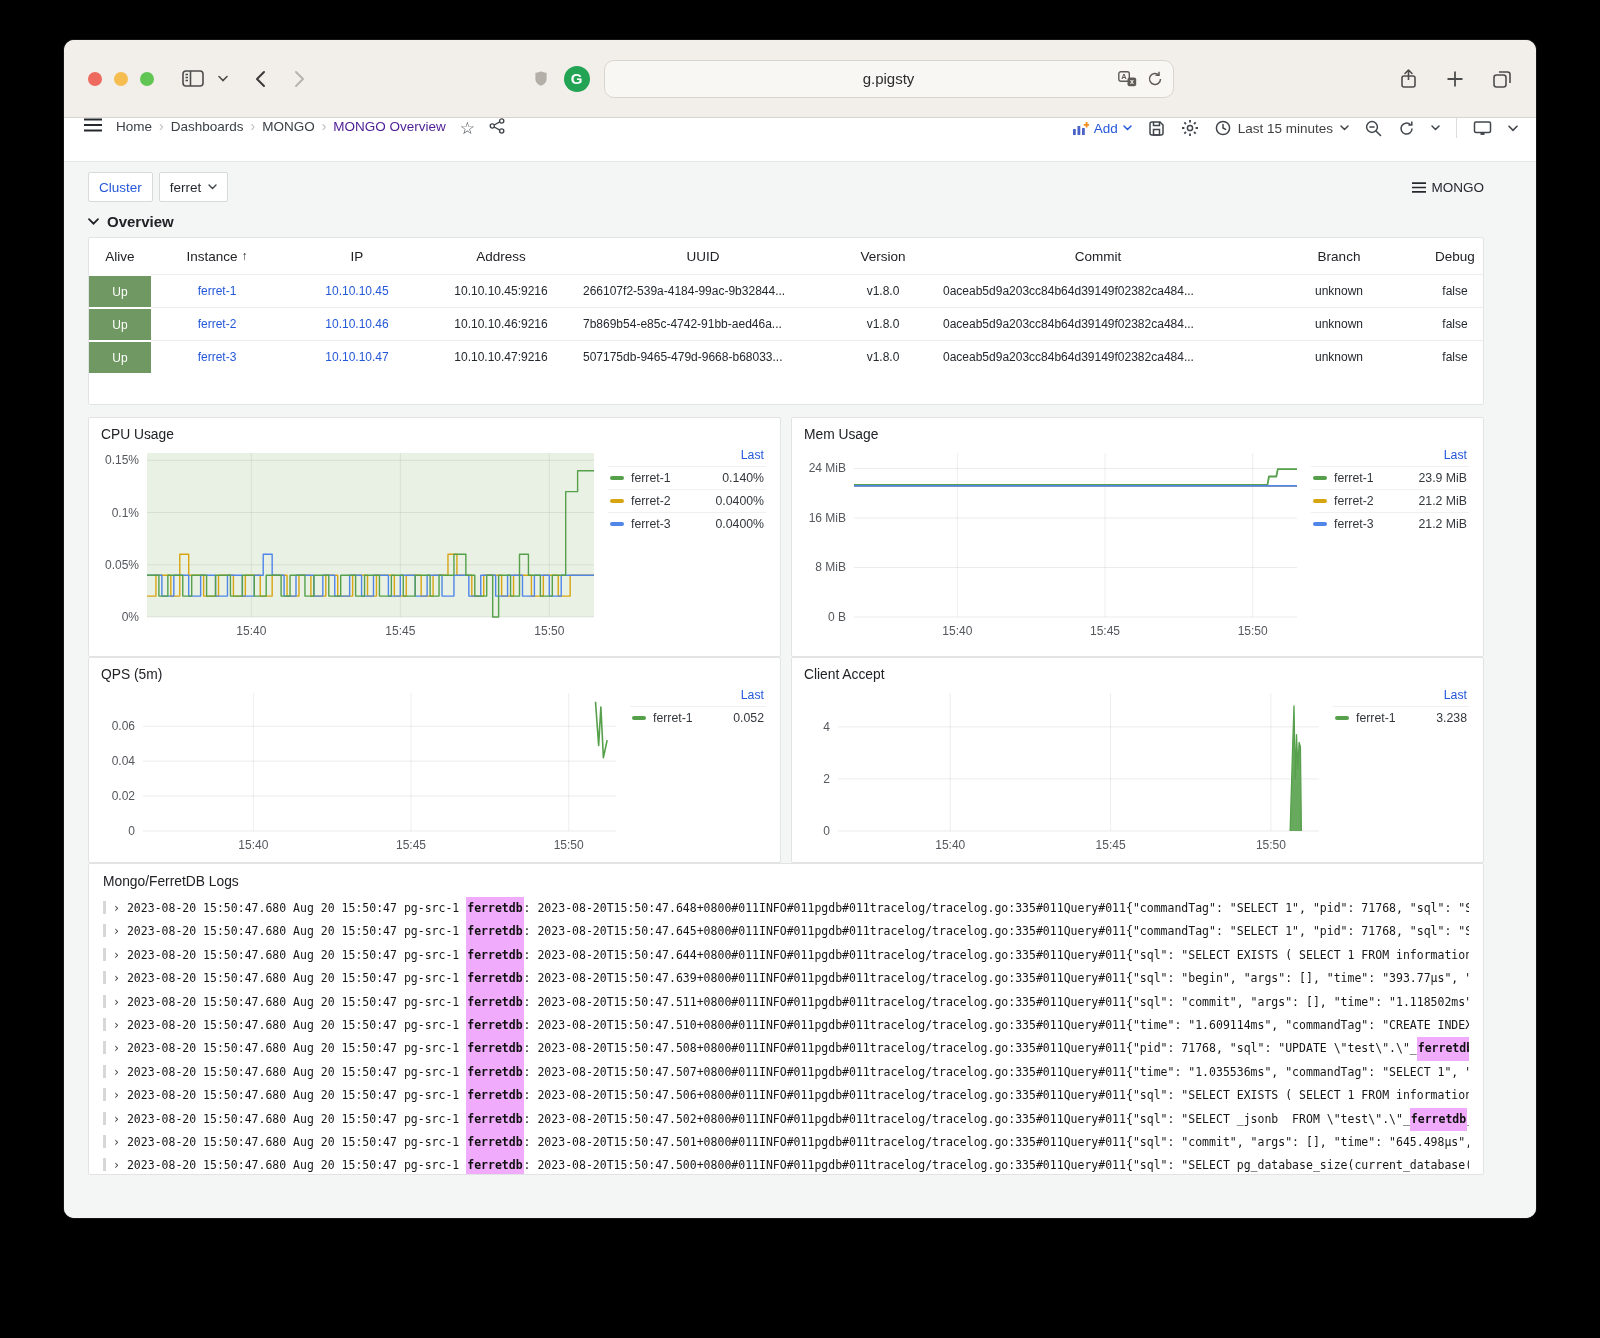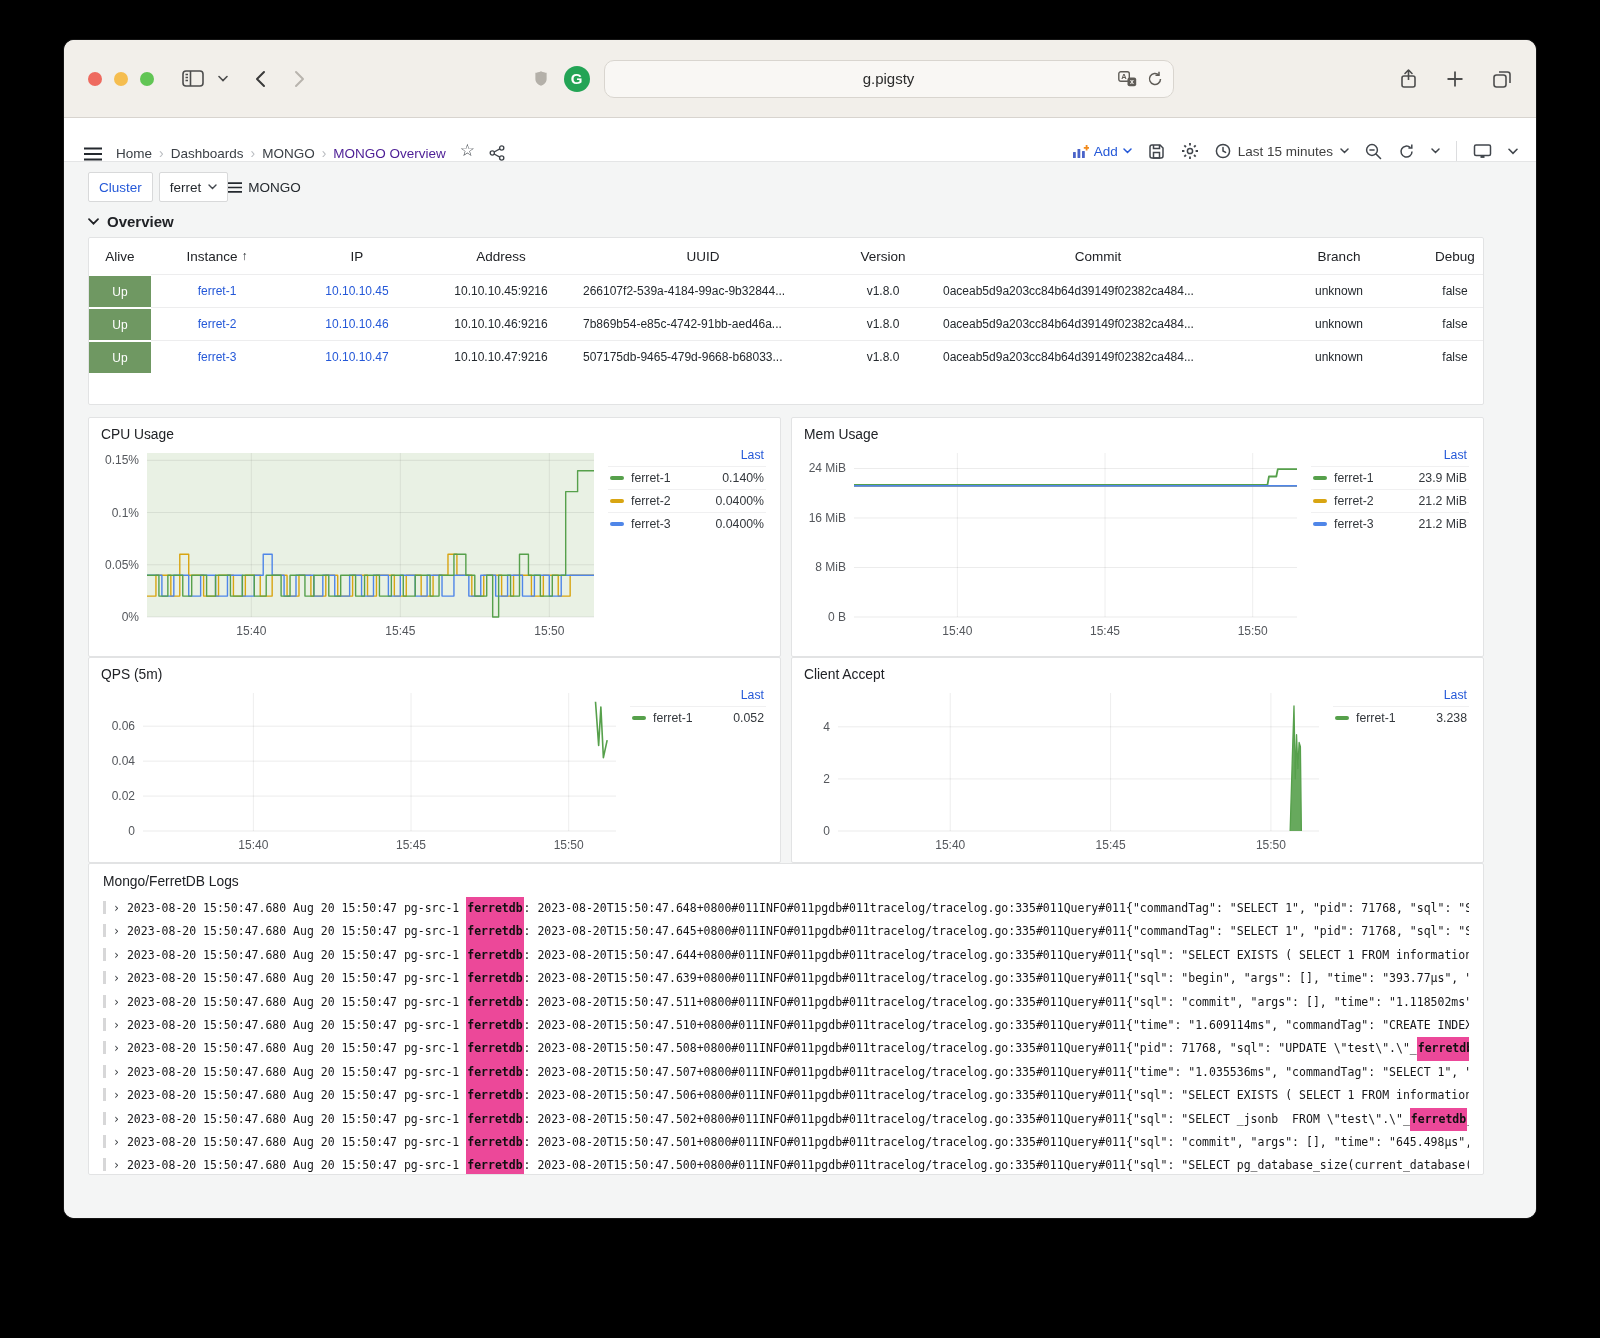--- a/index.html
+++ b/index.html
@@ -12,34 +12,34 @@
   .light{width:14px;height:14px;border-radius:50%;}
   .l-red{background:#ee6a5f;}.l-yellow{background:#f5bd4f;}.l-green{background:#61c554;}
   .tbtn{display:flex;align-items:center;justify-content:center;color:#4d4d4d;background:none;border:none;padding:0;}
   .tb-dim{color:#b8b4ae;}
   .urlbar{width:570px;height:38px;background:#f9f7f4;border:1px solid #d9d5cf;border-radius:10px;display:flex;align-items:center;justify-content:center;position:relative;font-size:15px;color:#2c2c2c;}
   .url-icons{position:absolute;right:10px;display:flex;gap:10px;align-items:center;color:#5f5c57;}
   .spacer{flex:1;}
   .glogo{width:26px;height:26px;border-radius:50%;background:#23a455;color:#fff;display:flex;align-items:center;justify-content:center;font-weight:bold;font-size:15px;}
 
   
-  .gnav{height:44px;background:#fff;border-bottom:1px solid #e4e5e6;display:flex;align-items:flex-end;padding:0 18px 0 20px;gap:14px;}
+  .gnav{height:44px;background:#fff;border-bottom:1px solid #e4e5e6;display:flex;align-items:flex-start;padding:0 18px 0 20px;gap:14px;}
   .crumbs{display:flex;align-items:center;gap:7px;font-size:13.5px;color:#3b4046;}
   .crumb{cursor:pointer;}
   .crumb+.crumb::before{content:"\203A";color:#b9bcc0;margin-right:7px;font-size:14px;}
   .crumb:last-child{color:#4c1d95;}
   .gicon{display:flex;align-items:center;justify-content:center;color:#41464c;background:none;border:none;padding:0;}
   .gnav-right{margin-left:auto;display:flex;align-items:center;gap:16px;}
   .addgrp{display:flex;align-items:center;gap:5px;color:#2458d8;font-size:13.5px;font-weight:500;}
   .timegrp{display:flex;align-items:center;gap:7px;font-size:13.5px;color:#404040;}
   .vdiv{width:1px;height:20px;background:#dcdddf;}
 
   
   .content{background:#f4f5f5;height:1056px;padding:0 52px 0 24px;overflow:hidden;}
-  .vars-row{display:flex;align-items:center;padding:10px 0 2px;}
+  .vars-row{display:flex;align-items:center;justify-content:space-between;padding:10px 0 2px;}
   .chip{display:flex;gap:6px;align-items:center;}
   .chip-box{height:30px;display:flex;align-items:center;gap:7px;padding:0 10px;background:#fff;border:1px solid #d8d9da;border-radius:2px;font-size:13.5px;color:#24292e;}
   .chip-label{color:#2458d8;}
   .mongo-link{display:flex;align-items:center;gap:6px;font-size:13.5px;font-weight:500;color:#24292e;cursor:pointer;}
   .section-head{display:flex;align-items:center;gap:8px;margin:9px 0 7px;font-size:15px;font-weight:600;color:#202226;cursor:pointer;}
   .panel{background:#fff;border:1px solid #e2e3e4;border-radius:2px;}
 
   
   .table-panel{height:168px;overflow:hidden;margin-bottom:12px;}
   .tgrid{display:grid;grid-template-columns:62px 132px 148px 140px 264px 96px 334px 148px 84px;}
@@ -63,21 +63,21 @@
   .lg-row{display:flex;align-items:center;gap:7px;border-top:1px solid #f0f0f1;padding:4px 2px;color:#33373c;cursor:pointer;}
   .sw{width:14px;height:4px;border-radius:2px;flex:none;}
   .lg-val{margin-left:auto;}
 
   
   .logs-panel{height:312px;overflow:hidden;padding:10px 14px 0;}
   .logs-title{font-size:13.8px;font-weight:500;color:#202226;margin-bottom:8px;}
   .log-line{white-space:pre;overflow:hidden;font-family:"DejaVu Sans Mono","Liberation Mono",monospace;font-size:11.5px;line-height:23.4px;color:#161618;cursor:pointer;}
   .lvl{display:inline-block;width:3px;height:13px;background:#d7d7d8;margin-right:7px;vertical-align:-2px;}
   .log-chev{color:#33373c;margin-right:7px;}
-  .hl{background:#ec4899;color:#101010;font-weight:700;border-radius:1px;padding:17px 1px;}
+  .hl{background:#f0abfc;color:#101010;font-weight:700;border-radius:1px;padding:17px 1px;}
   svg.ic{display:block;}
   text{font-family:"Liberation Sans","DejaVu Sans",sans-serif;}
 </style>
 </head>
 <body>
 
 <div class="window">
 
   <div class="titlebar">
     <div class="traffic">

